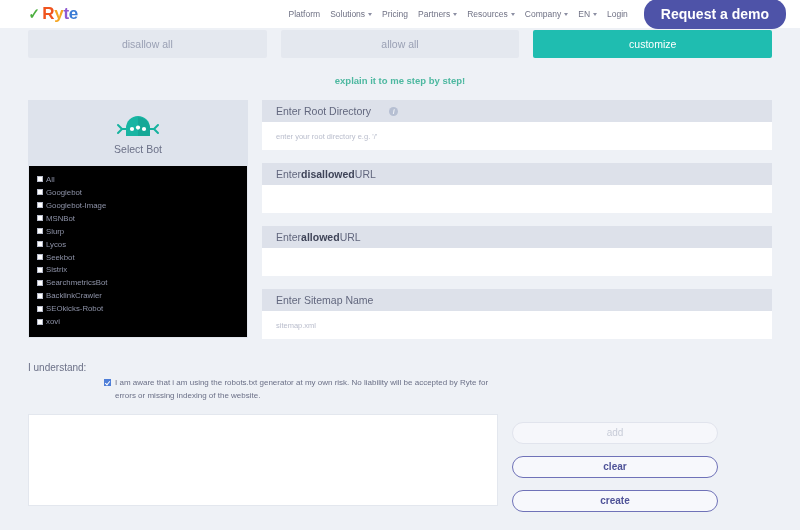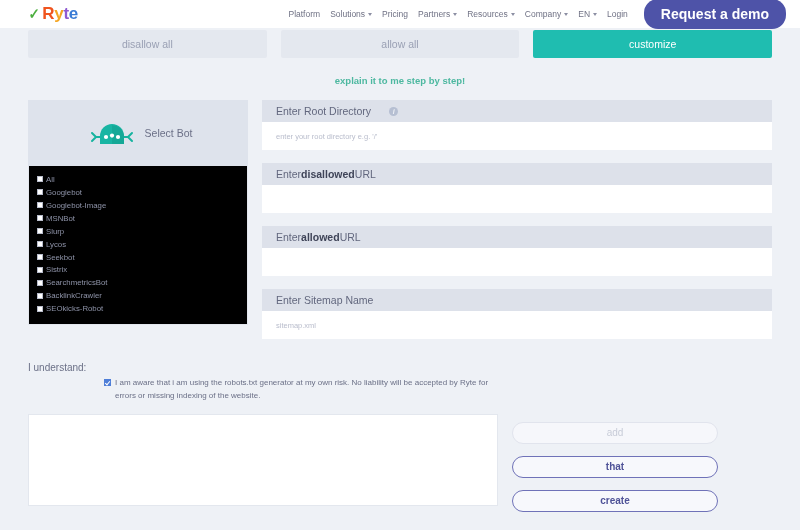--- a/index.html
+++ b/index.html
@@ -108,21 +108,21 @@
     gap: 14px;
     align-items: flex-start;
   }
 
   
   .left-col { width: 220px; flex: none; }
   .botbox {
     background: #dee3ec;
     height: 66px;
     display: flex;
-    flex-direction: row;
+    flex-direction: column;
     align-items: center;
     justify-content: center;
     gap: 5px;
   }
   .bot-icon { width: 56px; height: 26px; display: block; }
   .bot-label {
     font-size: 10.5px;
     color: #6b7087;
   }
   .botlist {
@@ -380,20 +380,24 @@
           <span>SearchmetricsBot</span>
         </label>
         <label class="bot-item">
           <i class="cb"></i>
           <span>BacklinkCrawler</span>
         </label>
         <label class="bot-item">
           <i class="cb"></i>
           <span>SEOkicks-Robot</span>
         </label>
+        <label class="bot-item">
+          <i class="cb"></i>
+          <span>xovi</span>
+        </label>
       </div>
     </div>
 
     <div class="right-col">
 
       <div class="field">
         <div class="field-head">
           <span>Enter Root Directory</span>
           <span class="info-icon">i</span>
         </div>
@@ -435,18 +439,18 @@
   <div class="understand">
     <div class="understand-label">I understand:</div>
     <div class="understand-cb"></div>
     <div class="understand-text">I am aware that i am using the robots.txt generator at my own risk. No liability will be accepted by Ryte for errors or missing indexing of the website.</div>
   </div>
 
   <div class="bottom">
     <div class="output"></div>
     <div class="actions">
       <div class="act-btn disabled">add</div>
-      <div class="act-btn outline">that</div>
+      <div class="act-btn outline">clear</div>
       <div class="act-btn outline">create</div>
     </div>
   </div>
 
 </div>
 
 </body></html>

